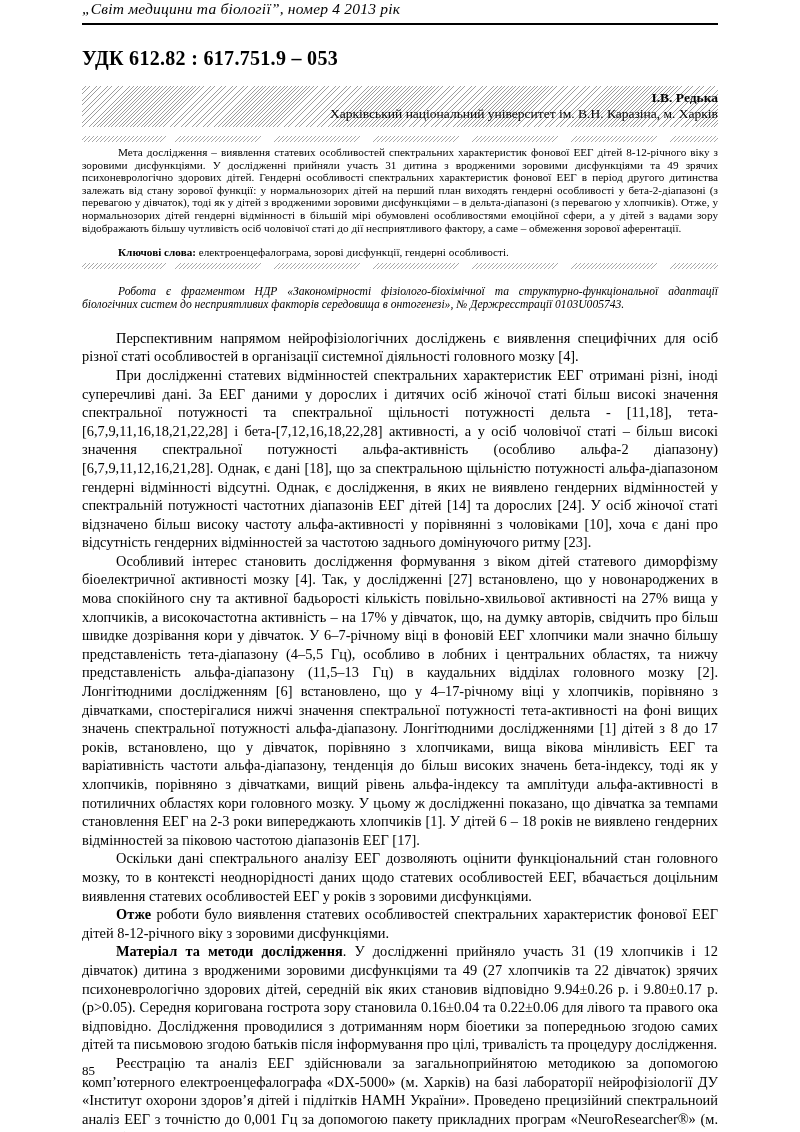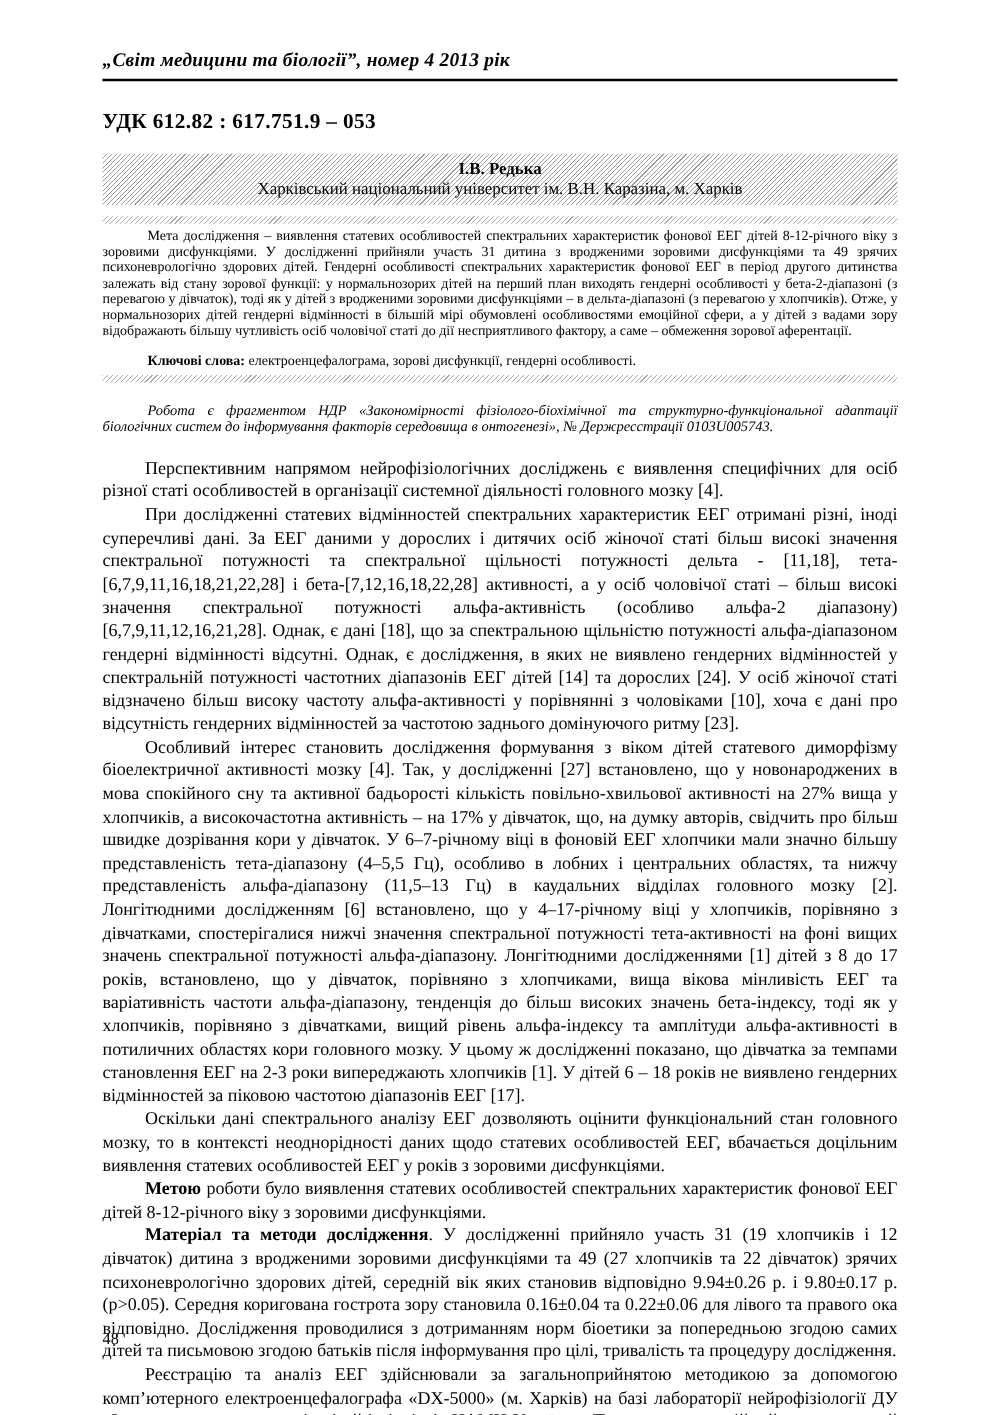--- a/index.html
+++ b/index.html
@@ -24,47 +24,46 @@
   }
   .content {
     position: absolute;
     left: 82px;
     top: 0;
     width: 636px;
   }
 
   
   .running-head {
-    margin-top: 40px;
     font-size: 15.5px;
     font-style: italic;
-    font-weight: bold;
+    font-weight: normal;
     letter-spacing: 0.2px;
     padding-bottom: 4px;
   }
   .head-rule {
     border-bottom: 2px solid #000;
     width: 636px;
     margin-top: 1px;
   }
 
   
   .udc {
     margin-top: 22px;
-    font-size: 17px;
+    font-size: 20px;
     font-weight: bold;
     letter-spacing: 0.3px;
   }
 
   
   .author-band {
     margin-top: 16px;
     width: 636px;
     padding: 4px 0 5px 0;
-    text-align: center;
+    text-align: right;
     background-image: repeating-linear-gradient(
         135deg,
         #9d9d9d 0px,
         #9d9d9d 0.6px,
         #ffffff 0.6px,
         #ffffff 2.6px
     );
   }
   .author-name {
     font-size: 13.5px;
@@ -171,29 +170,29 @@
     <div class="hatch-rule"></div>
 
     <div class="abstract">Мета дослідження – виявлення статевих особливостей спектральних характеристик фонової ЕЕГ дітей 8-12-річного віку з зоровими дисфункціями. У дослідженні прийняли участь 31 дитина з вродженими зоровими дисфункціями та 49 зрячих психоневрологічно здорових дітей. Гендерні особливості спектральних характеристик фонової ЕЕГ в період другого дитинства залежать від стану зорової функції: у нормальнозорих дітей на перший план виходять гендерні особливості у бета-2-діапазоні (з перевагою у дівчаток), тоді як у дітей з вродженими зоровими дисфункціями – в дельта-діапазоні (з перевагою у хлопчиків). Отже, у нормальнозорих дітей гендерні відмінності в більшій мірі обумовлені особливостями емоційної сфери, а у дітей з вадами зору відображають більшу чутливість осіб чоловічої статі до дії несприятливого фактору, а саме – обмеження зорової аферентації.</div>
 
     <div class="keywords">
       <b>Ключові слова:</b><span> електроенцефалограма, зорові дисфункції, гендерні особливості.</span>
     </div>
 
     <div class="hatch-rule bottom"></div>
 
-    <div class="funding">Робота є фрагментом НДР «Закономірності фізіолого-біохімічної та структурно-функціональної адаптації біологічних систем до інформування факторів середовища в онтогенезі», № Держресстрації 0103U005743.</div>
+    <div class="funding">Робота є фрагментом НДР «Закономірності фізіолого-біохімічної та структурно-функціональної адаптації біологічних систем до несприятливих факторів середовища в онтогенезі», № Держресстрації 0103U005743.</div>
 
     <div class="body">
       <p>Перспективним напрямом нейрофізіологічних досліджень є виявлення специфічних для осіб різної статі особливостей в організації системної діяльності головного мозку [4].</p>
       <p>При дослідженні статевих відмінностей спектральних характеристик ЕЕГ отримані різні, іноді суперечливі дані. За ЕЕГ даними у дорослих і дитячих осіб жіночої статі більш високі значення спектральної потужності та спектральної щільності потужності дельта - [11,18], тета- [6,7,9,11,16,18,21,22,28] і бета-[7,12,16,18,22,28] активності, а у осіб чоловічої статі – більш високі значення спектральної потужності альфа-активність (особливо альфа-2 діапазону) [6,7,9,11,12,16,21,28]. Однак, є дані [18], що за спектральною щільністю потужності альфа-діапазоном гендерні відмінності відсутні. Однак, є дослідження, в яких не виявлено гендерних відмінностей у спектральній потужності частотних діапазонів ЕЕГ дітей [14] та дорослих [24]. У осіб жіночої статі відзначено більш високу частоту альфа-активності у порівнянні з чоловіками [10], хоча є дані про відсутність гендерних відмінностей за частотою заднього домінуючого ритму [23].</p>
       <p>Особливий інтерес становить дослідження формування з віком дітей статевого диморфізму біоелектричної активності мозку [4]. Так, у дослідженні [27] встановлено, що у новонароджених в мова спокійного сну та активної бадьорості кількість повільно-хвильової активності на 27% вища у хлопчиків, а високочастотна активність – на 17% у дівчаток, що, на думку авторів, свідчить про більш швидке дозрівання кори у дівчаток. У 6–7-річному віці в фоновій ЕЕГ хлопчики мали значно більшу представленість тета-діапазону (4–5,5 Гц), особливо в лобних і центральних областях, та нижчу представленість альфа-діапазону (11,5–13 Гц) в каудальних відділах головного мозку [2]. Лонгітюдними дослідженням [6] встановлено, що у 4–17-річному віці у хлопчиків, порівняно з дівчатками, спостерігалися нижчі значення спектральної потужності тета-активності на фоні вищих значень спектральної потужності альфа-діапазону. Лонгітюдними дослідженнями [1] дітей з 8 до 17 років, встановлено, що у дівчаток, порівняно з хлопчиками, вища вікова мінливість ЕЕГ та варіативність частоти альфа-діапазону, тенденція до більш високих значень бета-індексу, тоді як у хлопчиків, порівняно з дівчатками, вищий рівень альфа-індексу та амплітуди альфа-активності в потиличних областях кори головного мозку. У цьому ж дослідженні показано, що дівчатка за темпами становлення ЕЕГ на 2-3 роки випереджають хлопчиків [1]. У дітей 6 – 18 років не виявлено гендерних відмінностей за піковою частотою діапазонів ЕЕГ [17].</p>
       <p>Оскільки дані спектрального аналізу ЕЕГ дозволяють оцінити функціональний стан головного мозку, то в контексті неоднорідності даних щодо статевих особливостей ЕЕГ, вбачається доцільним виявлення статевих особливостей ЕЕГ у років з зоровими дисфункціями.</p>
-      <p><b>Метою</b><span> роботи було виявлення статевих особливостей спектральних характеристик фонової ЕЕГ дітей 8-12-річного віку з зоровими дисфункціями.</span></p>
+      <p><b>Отже</b><span> роботи було виявлення статевих особливостей спектральних характеристик фонової ЕЕГ дітей 8-12-річного віку з зоровими дисфункціями.</span></p>
       <p><b>Матеріал та методи дослідження</b><span>. У дослідженні прийняло участь 31 (19 хлопчиків і 12 дівчаток) дитина з вродженими зоровими дисфункціями та 49 (27 хлопчиків та 22 дівчаток) зрячих психоневрологічно здорових дітей, середній вік яких становив відповідно 9.94±0.26 р. і 9.80±0.17 р. (p&gt;0.05). Середня коригована гострота зору становила 0.16±0.04 та 0.22±0.06 для лівого та правого ока відповідно. Дослідження проводилися з дотриманням норм біоетики за попередньою згодою самих дітей та письмовою згодою батьків після інформування про цілі, тривалість та процедуру дослідження.</span></p>
       <p>Реєстрацію та аналіз ЕЕГ здійснювали за загальноприйнятою методикою за допомогою компʼютерного електроенцефалографа «DX-5000» (м. Харків) на базі лабораторії нейрофізіології ДУ «Інститут охорони здоровʼя дітей і підлітків НАМН України». Проведено прецизійний спектральноий аналіз ЕЕГ з точністю до 0,001 Гц за допомогою пакету прикладних програм «NeuroResearcher®» (м. Харків). ЕЕГ-потенціали відводили монополярно у відведеннях відповідно до міжнародної системи «10-20» з усередненим референтним електродом D. Goldman-Offner (1950) з симетричних областей.</p>
     </div>
 
   </div>
 
-  <div class="page-number">48</div>
+  <div class="page-number">85</div>
 
 </div>
 
 </body></html>

